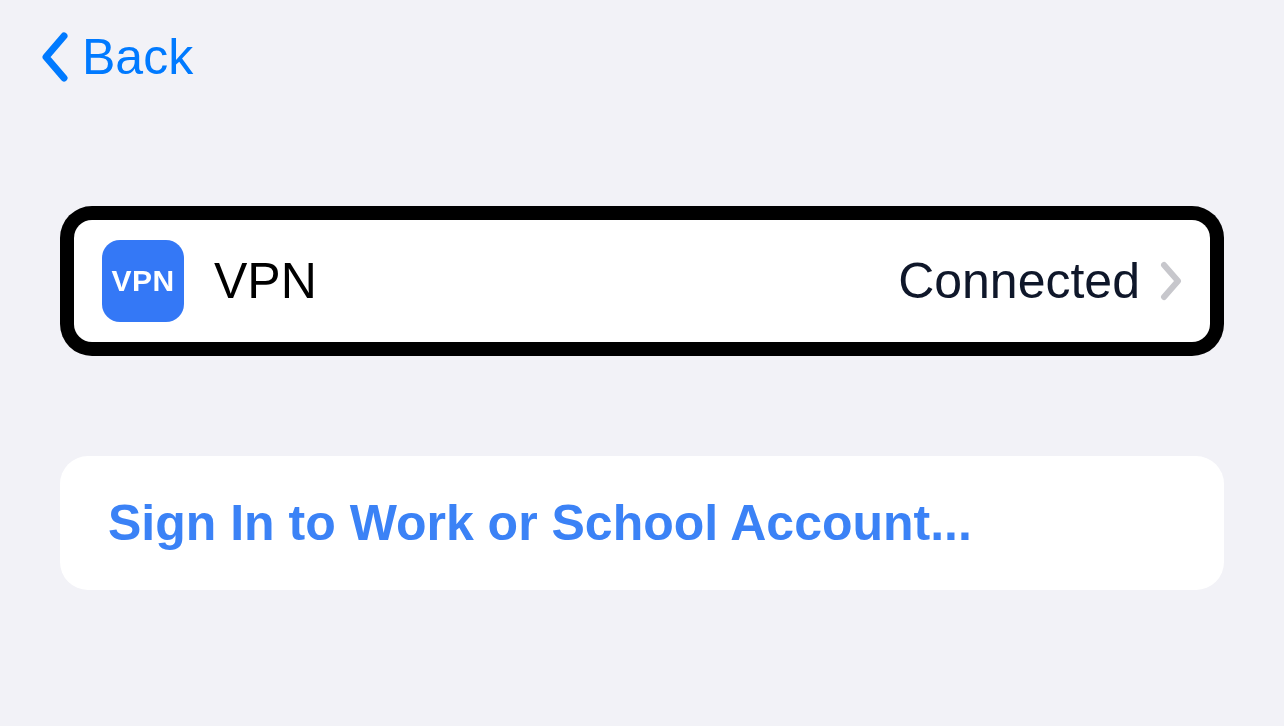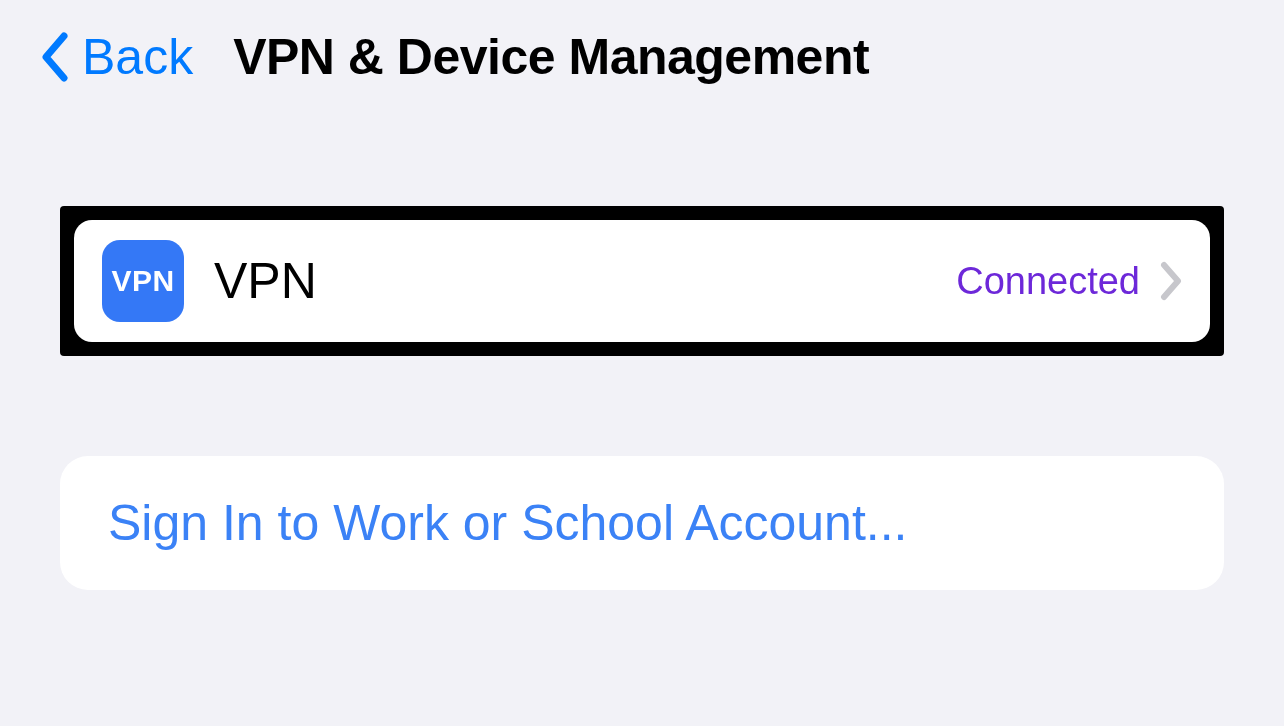--- a/index.html
+++ b/index.html
@@ -45,21 +45,21 @@
       font-size: 50px;
       font-weight: 700;
       color: #000;
       letter-spacing: -0.5px;
     }
     .content {
       padding: 100px 60px 0 60px;
     }
     .vpn-row-wrapper {
       background: #000;
-      border-radius: 4px;
+      border-radius: 32px;
       padding: 14px;
       margin-bottom: 100px;
     }
     .vpn-row {
       background: #fff;
       border-radius: 18px;
       display: flex;
       align-items: center;
       padding: 20px 28px;
       cursor: pointer;
@@ -81,58 +81,57 @@
       font-weight: 600;
       letter-spacing: 0.5px;
     }
     .vpn-label {
       font-size: 50px;
       font-weight: 400;
       color: #000;
       flex: 1;
     }
     .vpn-status {
-      font-size: 38px;
+      font-size: 50px;
       font-weight: 400;
-      color: #6d28d9;
+      color: #0f172a;
       margin-right: 20px;
     }
     .row-chevron {
       display: inline-flex;
       align-items: center;
     }
     .row-chevron svg {
       width: 22px;
       height: 40px;
     }
     .signin-row {
       background: #fff;
       border-radius: 28px;
       padding: 38px 48px;
       cursor: pointer;
     }
     .signin-label {
       font-size: 50px;
-      font-weight: 400;
+      font-weight: 700;
       color: #3b82f6;
     }
   </style>
 </head>
 <body>
 
 <div class="header">
   <button class="back-button">
     <span class="back-chevron">
       <svg viewBox="0 0 30 50" fill="none">
         <path d="M 24 4 L 6 25 L 24 46" stroke="#007aff" stroke-width="7" stroke-linecap="round" stroke-linejoin="round"></path>
       </svg>
     </span>
     <span>Back</span>
   </button>
-  <h1 class="page-title">VPN &amp; Device Management</h1>
 </div>
 
 <div class="content">
 
   <div class="vpn-row-wrapper">
     <div class="vpn-row">
       <div class="vpn-icon">
         <span class="vpn-icon-text">VPN</span>
       </div>
       <span class="vpn-label">VPN</span>

